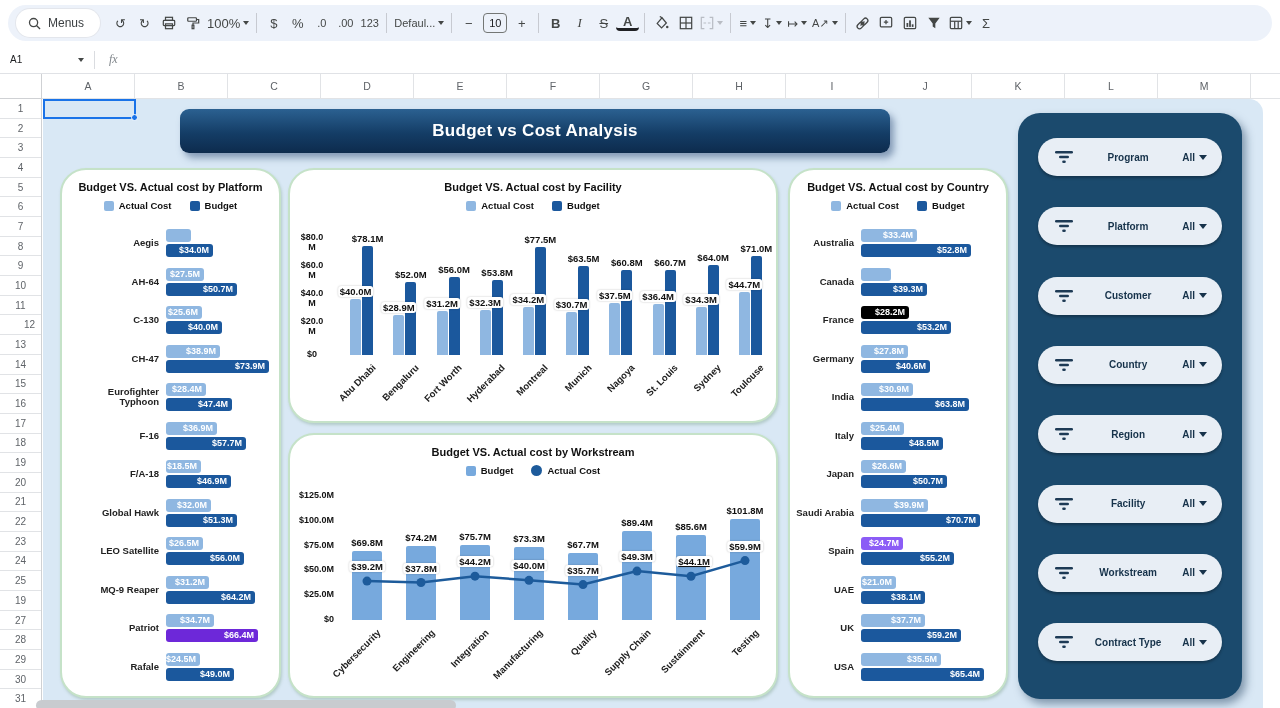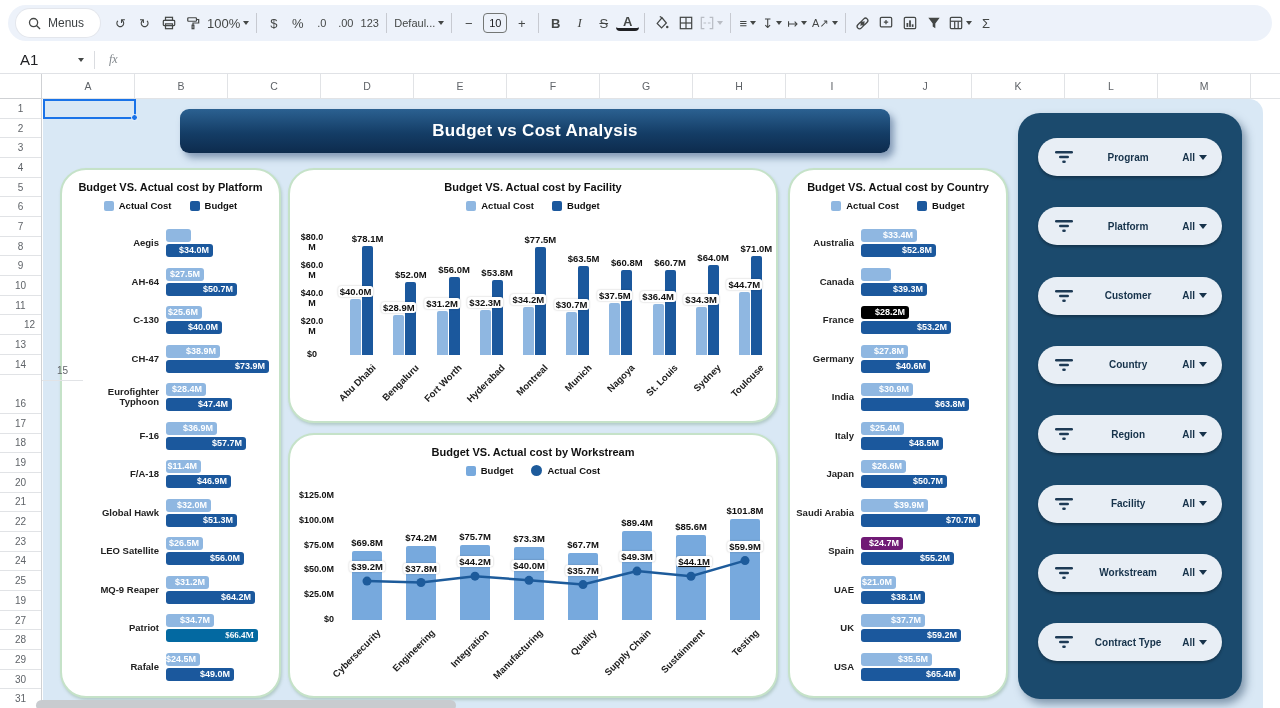--- a/index.html
+++ b/index.html
@@ -31,21 +31,21 @@
   .caret.dis { border-top-color:#b9bdc4; }
   .size-box { width:24px; height:20px; border:1px solid #747775; border-radius:4px; display:flex; align-items:center; justify-content:center; font-size:11px; margin:0 2px; }
   .bold-b { font-weight:bold; }
   .italic-i { font-style:italic; font-family:"Liberation Serif", serif; }
   .strike-s { text-decoration:line-through; }
   .color-a { font-weight:bold; border-bottom:3px solid #202124; line-height:12px; height:16px; }
   .tb-svg { fill:none; stroke:#444746; stroke-width:1.4; }
   .tb-svg.fillstyle { fill:#444746; stroke:none; }
   
   .formula-bar { position:absolute; left:0; top:46px; right:0; height:28px; background:#fff; border-bottom:1px solid #e0e2e6; display:flex; align-items:center; }
-  .name-box { width:84px; padding-left:20px; font-size:15px; color:#202124; display:flex; align-items:center; justify-content:space-between; cursor:pointer; }
+  .name-box { width:84px; padding-left:10px; font-size:10px; color:#202124; display:flex; align-items:center; justify-content:space-between; cursor:pointer; }
   .fx { font-style:italic; font-family:"Liberation Serif", serif; color:#80868b; font-size:12px; margin-left:14px; }
   .fbar-sep { width:1px; height:18px; background:#dadce0; margin-left:10px; }
   
   .sheet { position:absolute; left:0; top:74px; right:0; bottom:0; background:#fff; }
   .corner-box { position:absolute; left:0; top:0; width:42px; height:25px; background:#fff; border-right:1px solid #cfd1d4; border-bottom:1px solid #cfd1d4; z-index:6; }
   .colhdr-strip { position:absolute; left:42px; top:0; right:0; height:25px; background:#fff; border-bottom:1px solid #e1e3e6; z-index:5; }
   .col-header { position:absolute; top:0; height:24px; border-right:1px solid #e1e3e6; display:flex; align-items:center; justify-content:center; font-size:10.5px; color:#5f6368; cursor:pointer; }
   .rowhdr-strip { position:absolute; left:0; top:25px; width:42px; bottom:0; background:#fff; border-right:1px solid #cfd1d4; z-index:5; }
   .row-header { position:absolute; left:0; width:41px; border-bottom:1px solid #e1e3e6; font-size:10px; color:#5f6368; display:flex; align-items:center; justify-content:center; cursor:pointer; }
   
@@ -288,21 +288,21 @@
           <div class="hbar-row">
             <div class="hbar-label" style="width: 100px;">F-16</div>
             <div class="hbar-bars">
               <div class="hbar-bar" style="width: 51px; background: rgb(143, 183, 225);">$36.9M</div>
               <div class="hbar-bar" style="width: 80px; background: rgb(27, 88, 157);">$57.7M</div>
             </div>
           </div>
           <div class="hbar-row">
             <div class="hbar-label" style="width: 100px;">F/A-18</div>
             <div class="hbar-bars">
-              <div class="hbar-bar" style="width: 35px; background: rgb(143, 183, 225);">$11.4M</div>
+              <div class="hbar-bar" style="width: 35px; background: rgb(143, 183, 225);">$18.5M</div>
               <div class="hbar-bar" style="width: 65px; background: rgb(27, 88, 157);">$46.9M</div>
             </div>
           </div>
           <div class="hbar-row">
             <div class="hbar-label" style="width: 100px;">Global Hawk</div>
             <div class="hbar-bars">
               <div class="hbar-bar" style="width: 45px; background: rgb(143, 183, 225);">$32.0M</div>
               <div class="hbar-bar" style="width: 71px; background: rgb(27, 88, 157);">$51.3M</div>
             </div>
           </div>
@@ -317,21 +317,21 @@
             <div class="hbar-label" style="width: 100px;">MQ-9 Reaper</div>
             <div class="hbar-bars">
               <div class="hbar-bar" style="width: 43px; background: rgb(143, 183, 225);">$31.2M</div>
               <div class="hbar-bar" style="width: 89px; background: rgb(27, 88, 157);">$64.2M</div>
             </div>
           </div>
           <div class="hbar-row">
             <div class="hbar-label" style="width: 100px;">Patriot</div>
             <div class="hbar-bars">
               <div class="hbar-bar" style="width: 48px; background: rgb(143, 183, 225);">$34.7M</div>
-              <div class="hbar-bar" style="width: 92px; background: #0369a1; font-family: Liberation Serif, serif;">$66.4M</div>
+              <div class="hbar-bar" style="width: 92px; background: #6d28d9;">$66.4M</div>
             </div>
           </div>
           <div class="hbar-row">
             <div class="hbar-label" style="width: 100px;">Rafale</div>
             <div class="hbar-bars">
               <div class="hbar-bar" style="width: 34px; background: rgb(143, 183, 225);">$24.5M</div>
               <div class="hbar-bar" style="width: 68px; background: rgb(27, 88, 157); padding-left: 28px;">$49.0M</div>
             </div>
           </div>
         </div>
@@ -481,21 +481,21 @@
           <div class="legend-item">
             <div class="sw" style="background: rgb(27, 88, 157);"></div>
             <div>Budget</div>
           </div>
         </div>
       <div class="hbar-rows">
           <div class="hbar-row">
             <div class="hbar-label" style="width: 67px;">Australia</div>
             <div class="hbar-bars">
               <div class="hbar-bar" style="width: 56px; background: rgb(143, 183, 225);">$33.4M</div>
-              <div class="hbar-bar" style="width: 75px; background: rgb(27, 88, 157);">$52.8M</div>
+              <div class="hbar-bar" style="width: 110px; background: rgb(27, 88, 157);">$52.8M</div>
             </div>
           </div>
           <div class="hbar-row">
             <div class="hbar-label" style="width: 67px;">Canada</div>
             <div class="hbar-bars">
               <div class="hbar-bar" style="width: 30px; background: rgb(143, 183, 225);"></div>
               <div class="hbar-bar" style="width: 66px; background: rgb(27, 88, 157);">$39.3M</div>
             </div>
           </div>
           <div class="hbar-row">
@@ -536,43 +536,43 @@
           <div class="hbar-row">
             <div class="hbar-label" style="width: 67px;">Saudi Arabia</div>
             <div class="hbar-bars">
               <div class="hbar-bar" style="width: 67px; background: rgb(143, 183, 225);">$39.9M</div>
               <div class="hbar-bar" style="width: 119px; background: rgb(27, 88, 157);">$70.7M</div>
             </div>
           </div>
           <div class="hbar-row">
             <div class="hbar-label" style="width: 67px;">Spain</div>
             <div class="hbar-bars">
-              <div class="hbar-bar" style="width: 42px; background: #701a75;">$24.7M</div>
+              <div class="hbar-bar" style="width: 42px; background: #8b5cf6;">$24.7M</div>
               <div class="hbar-bar" style="width: 93px; background: rgb(27, 88, 157);">$55.2M</div>
             </div>
           </div>
           <div class="hbar-row">
             <div class="hbar-label" style="width: 67px;">UAE</div>
             <div class="hbar-bars">
               <div class="hbar-bar" style="width: 35px; background: rgb(143, 183, 225);">$21.0M</div>
               <div class="hbar-bar" style="width: 64px; background: rgb(27, 88, 157);">$38.1M</div>
             </div>
           </div>
           <div class="hbar-row">
             <div class="hbar-label" style="width: 67px;">UK</div>
             <div class="hbar-bars">
               <div class="hbar-bar" style="width: 64px; background: rgb(143, 183, 225);">$37.7M</div>
               <div class="hbar-bar" style="width: 100px; background: rgb(27, 88, 157);">$59.2M</div>
             </div>
           </div>
           <div class="hbar-row">
             <div class="hbar-label" style="width: 67px;">USA</div>
             <div class="hbar-bars">
-              <div class="hbar-bar" style="width: 71px; background: rgb(143, 183, 225);">$35.5M</div>
-              <div class="hbar-bar" style="width: 99px; background: rgb(27, 88, 157); padding-left: 24px;">$65.4M</div>
+              <div class="hbar-bar" style="width: 80px; background: rgb(143, 183, 225);">$35.5M</div>
+              <div class="hbar-bar" style="width: 123px; background: rgb(27, 88, 157); padding-left: 24px;">$65.4M</div>
             </div>
           </div>
         </div>
     </div>
 
     <div class="filter-panel" id="filter-panel">
         <div class="fpill" style="top: 25px;">
           <svg width="20" height="14" viewBox="0 0 20 14">
             <rect x="1" y="1" width="18" height="2.6" rx="1.3" fill="#1d3a55"></rect>
             <rect x="5" y="5.7" width="10" height="2.6" rx="1.3" fill="#1d3a55"></rect>
@@ -694,21 +694,21 @@
       <div class="row-header" style="top: 78.72px; height: 19.68px;">5</div>
       <div class="row-header" style="top: 98.4px; height: 19.68px;">6</div>
       <div class="row-header" style="top: 118.08px; height: 19.68px;">7</div>
       <div class="row-header" style="top: 137.76px; height: 19.68px;">8</div>
       <div class="row-header" style="top: 157.44px; height: 19.68px;">9</div>
       <div class="row-header" style="top: 177.12px; height: 19.68px;">10</div>
       <div class="row-header" style="top: 196.8px; height: 19.68px;">11</div>
       <div class="row-header" style="top: 216.48px; height: 19.68px; padding-left: 18px;">12</div>
       <div class="row-header" style="top: 236.16px; height: 19.68px;">13</div>
       <div class="row-header" style="top: 255.84px; height: 19.68px;">14</div>
-      <div class="row-header" style="top: 262px; height: 20px; margin-left: 42px;">15</div>
+      <div class="row-header" style="top: 275px; height: 20px;">15</div>
       <div class="row-header" style="top: 295.2px; height: 19.68px;">16</div>
       <div class="row-header" style="top: 314.88px; height: 19.68px;">17</div>
       <div class="row-header" style="top: 334.56px; height: 19.68px;">18</div>
       <div class="row-header" style="top: 354.24px; height: 19.68px;">19</div>
       <div class="row-header" style="top: 373.92px; height: 19.68px;">20</div>
       <div class="row-header" style="top: 393.6px; height: 19.68px;">21</div>
       <div class="row-header" style="top: 413.28px; height: 19.68px;">22</div>
       <div class="row-header" style="top: 432.96px; height: 19.68px;">23</div>
       <div class="row-header" style="top: 452.64px; height: 19.68px;">24</div>
       <div class="row-header" style="top: 472.32px; height: 19.68px;">25</div>

